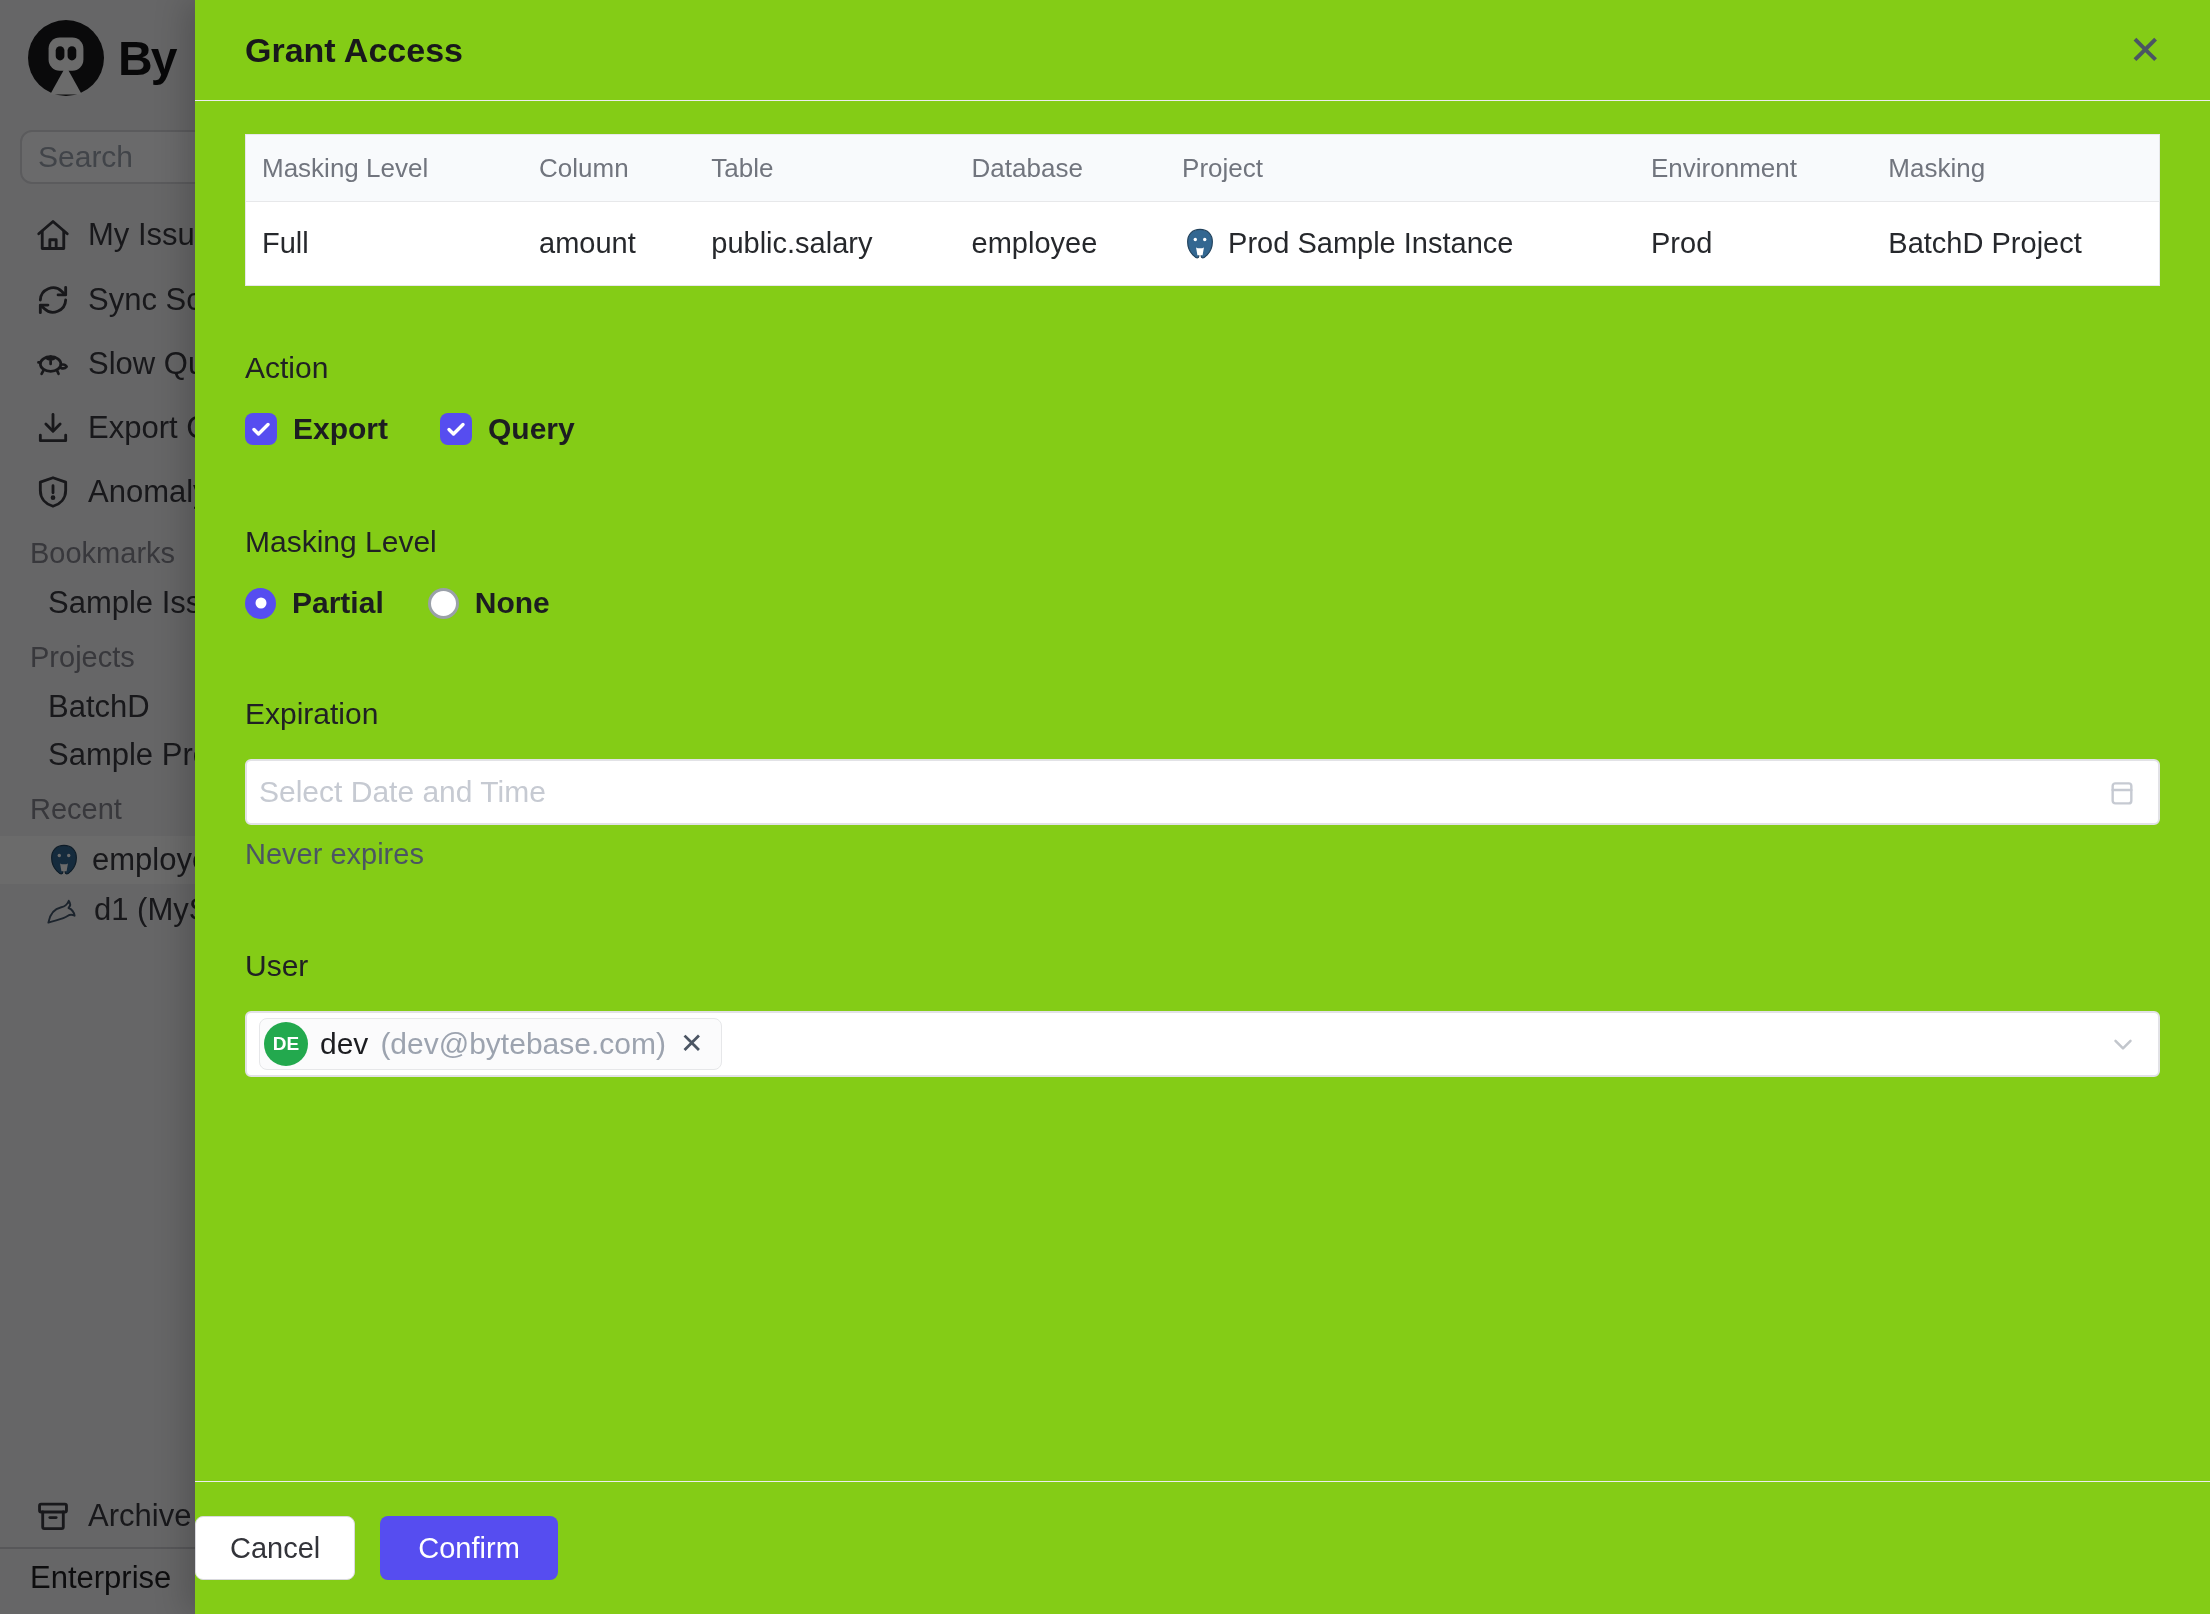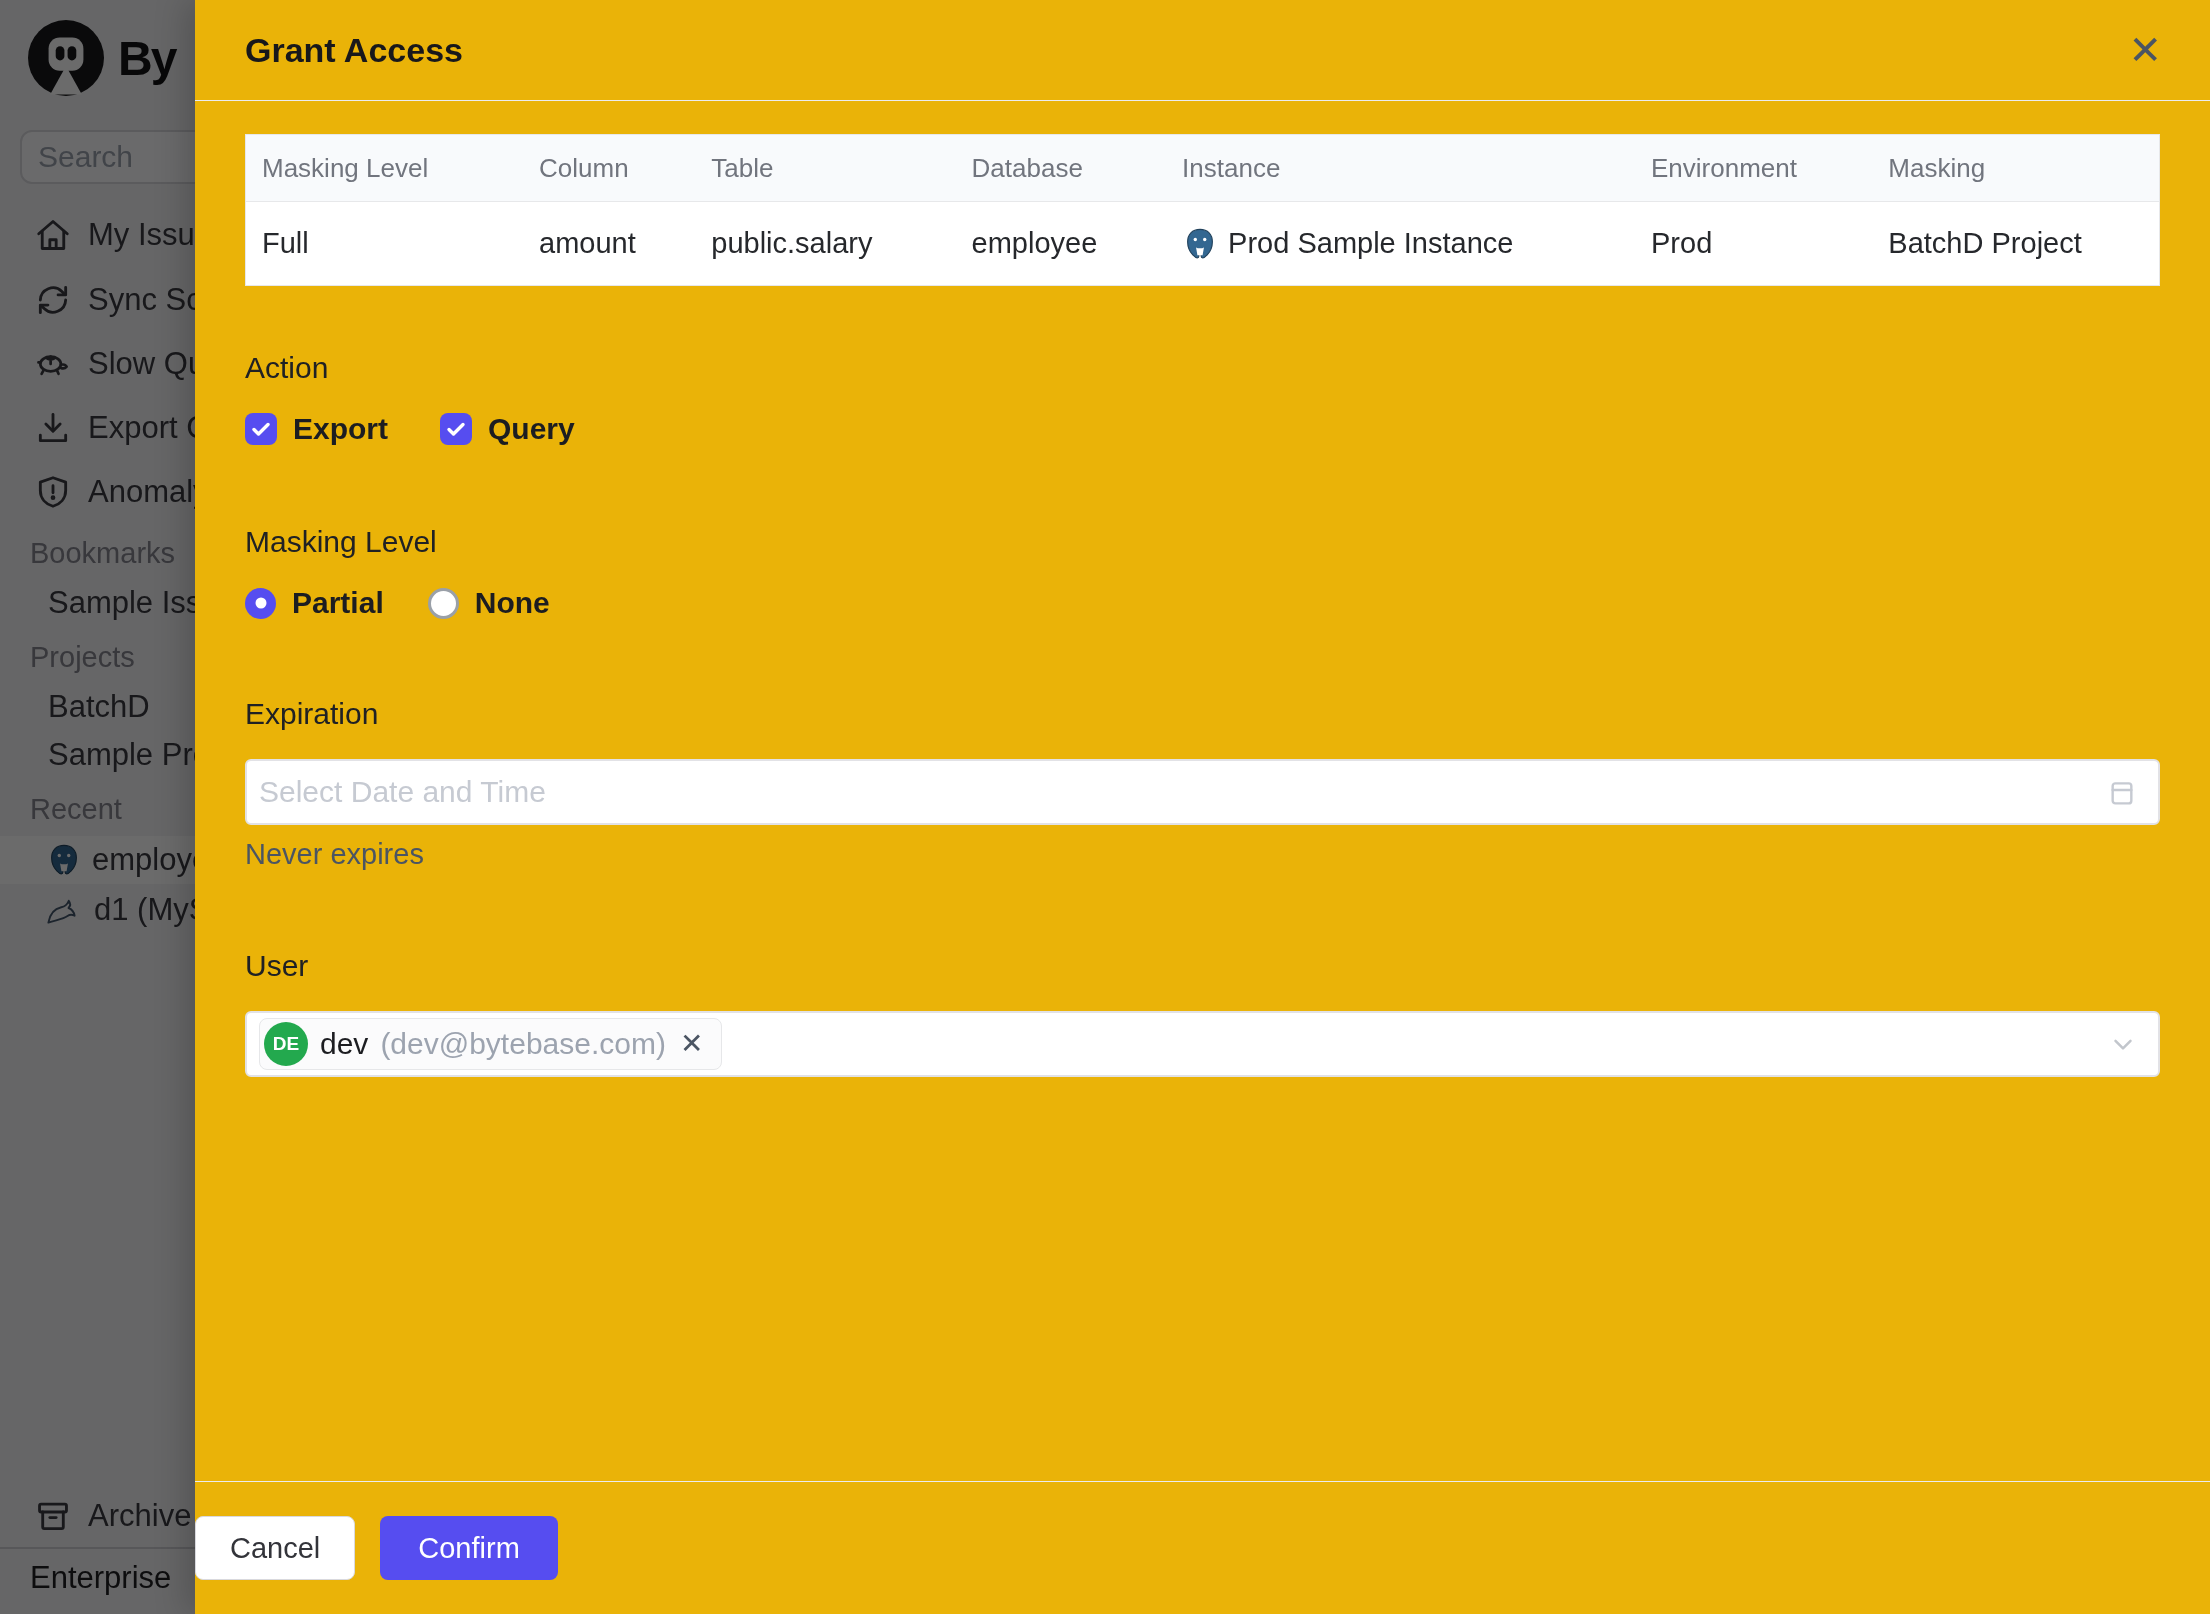--- a/index.html
+++ b/index.html
@@ -43,21 +43,21 @@
   .recent-row .child-item { margin-left: 10px; }
   .side-divider { top: 1547px; height: 2px; background: #cfcfd3; width: 195px; }
   .enterprise { top: 1560px; left: 30px; font-size: 31px; font-weight: 500; color: #1f1f23; }
   .sidebar-overlay {
     position: absolute; inset: 0; background: rgba(0,0,0,0.58); z-index: 5;
   }
 
   
   .modal {
     position: absolute; left: 195px; top: 0; right: 0; bottom: 0;
-    background: #eab308; z-index: 10;
+    background: #84cc16; z-index: 10;
     display: flex; flex-direction: column;
     box-shadow: -10px 0 30px rgba(0,0,0,0.18);
   }
   .modal-header {
     flex: none; height: 101px;
     display: flex; align-items: center; justify-content: space-between;
     padding: 0 44px 0 50px;
     border-bottom: 1px solid #ececee;
   }
   .modal-title { font-size: 34px; font-weight: 600; color: #18181b; }
@@ -306,21 +306,21 @@
           <col style="width:24.5%">
           <col style="width:12.4%">
           <col style="width:15%">
       </colgroup>
       <thead>
         <tr>
           <th>Masking Level</th>
           <th>Column</th>
           <th>Table</th>
           <th>Database</th>
-          <th>Instance</th>
+          <th>Project</th>
           <th>Environment</th>
           <th>Masking</th>
         </tr>
       </thead>
       <tbody>
         <tr>
           <td>Full</td>
           <td>amount</td>
           <td>public.salary</td>
           <td>employee</td>

